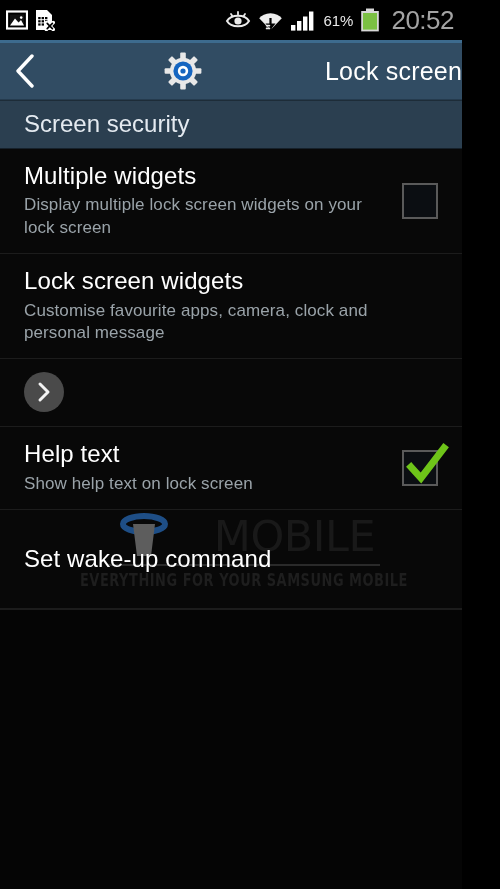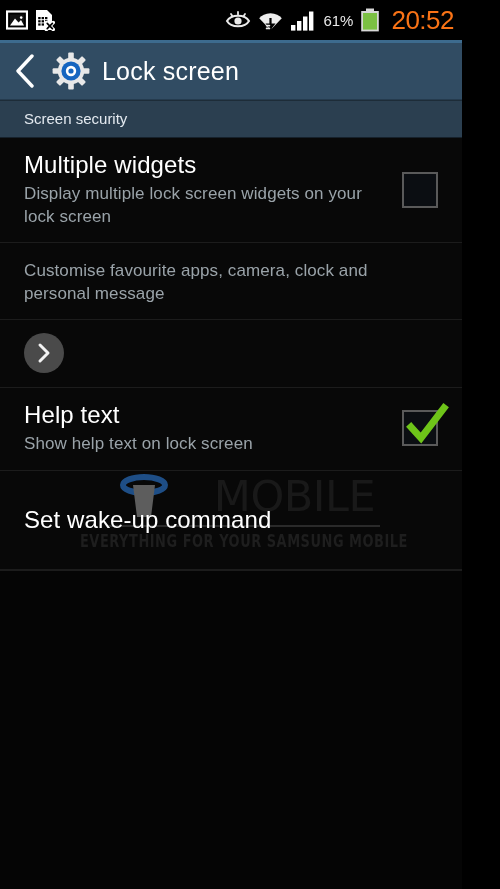--- a/index.html
+++ b/index.html
@@ -30,21 +30,21 @@
     position: relative;
   }
   .status-left { display: flex; align-items: center; gap: 6px; }
   .status-right {
     margin-left: auto;
     display: flex;
     align-items: center;
     gap: 7px;
   }
   .status-clock {
-    color: #f97316;
+    color: #a3a3a3;
     font-size: 26px;
     letter-spacing: -0.5px;
     line-height: 1;
     margin-left: 4px;
   }
   .batt-pct {
     color: #e8e8e8;
     font-size: 15px;
     line-height: 1;
   }
@@ -58,20 +58,21 @@
 
   
   .action-bar {
     height: 57px;
     background: #314c63;
     display: flex;
     align-items: center;
     padding-left: 10px;
     gap: 12px;
     border-bottom: 1px solid #253b4e;
+    justify-content: space-between;
   }
   .back-arrow {
     width: 30px;
     display: flex;
     align-items: center;
     justify-content: center;
     cursor: pointer;
   }
   .gear-wrap {
     width: 38px;
@@ -84,21 +85,21 @@
     color: #ffffff;
     font-size: 25px;
     font-weight: normal;
     letter-spacing: 0.2px;
   }
 
   
   .section-header {
     background: #2b3f50;
     color: #e4eaf0;
-    font-size: 15px;
+    font-size: 24px;
     padding: 9px 0 10px 24px;
     border-top: 1px solid #1d2c38;
     border-bottom: 1px solid #16212b;
   }
 
   
   .row {
     position: relative;
     display: flex;
     align-items: center;
@@ -363,20 +364,21 @@
       <div class="row-title">Multiple widgets</div>
       <div class="row-sub">Display multiple lock screen widgets on your lock screen</div>
     </div>
     <div class="checkbox">
       
     </div>
   </div>
 
   <div class="row">
     <div class="row-text">
+      <div class="row-title">Lock screen widgets</div>
       <div class="row-sub">Customise favourite apps, camera, clock and personal message</div>
     </div>
   </div>
 
   <div class="row">
     <div class="chevron-btn">
       <span>
         <svg class="icon-svg" width="16" height="22" viewBox="0 0 16 22">
           <path d="M4 3 L12 11 L4 19" fill="none" stroke="#f2f2f2" stroke-width="3" stroke-linecap="round" stroke-linejoin="round"></path>
         </svg>

